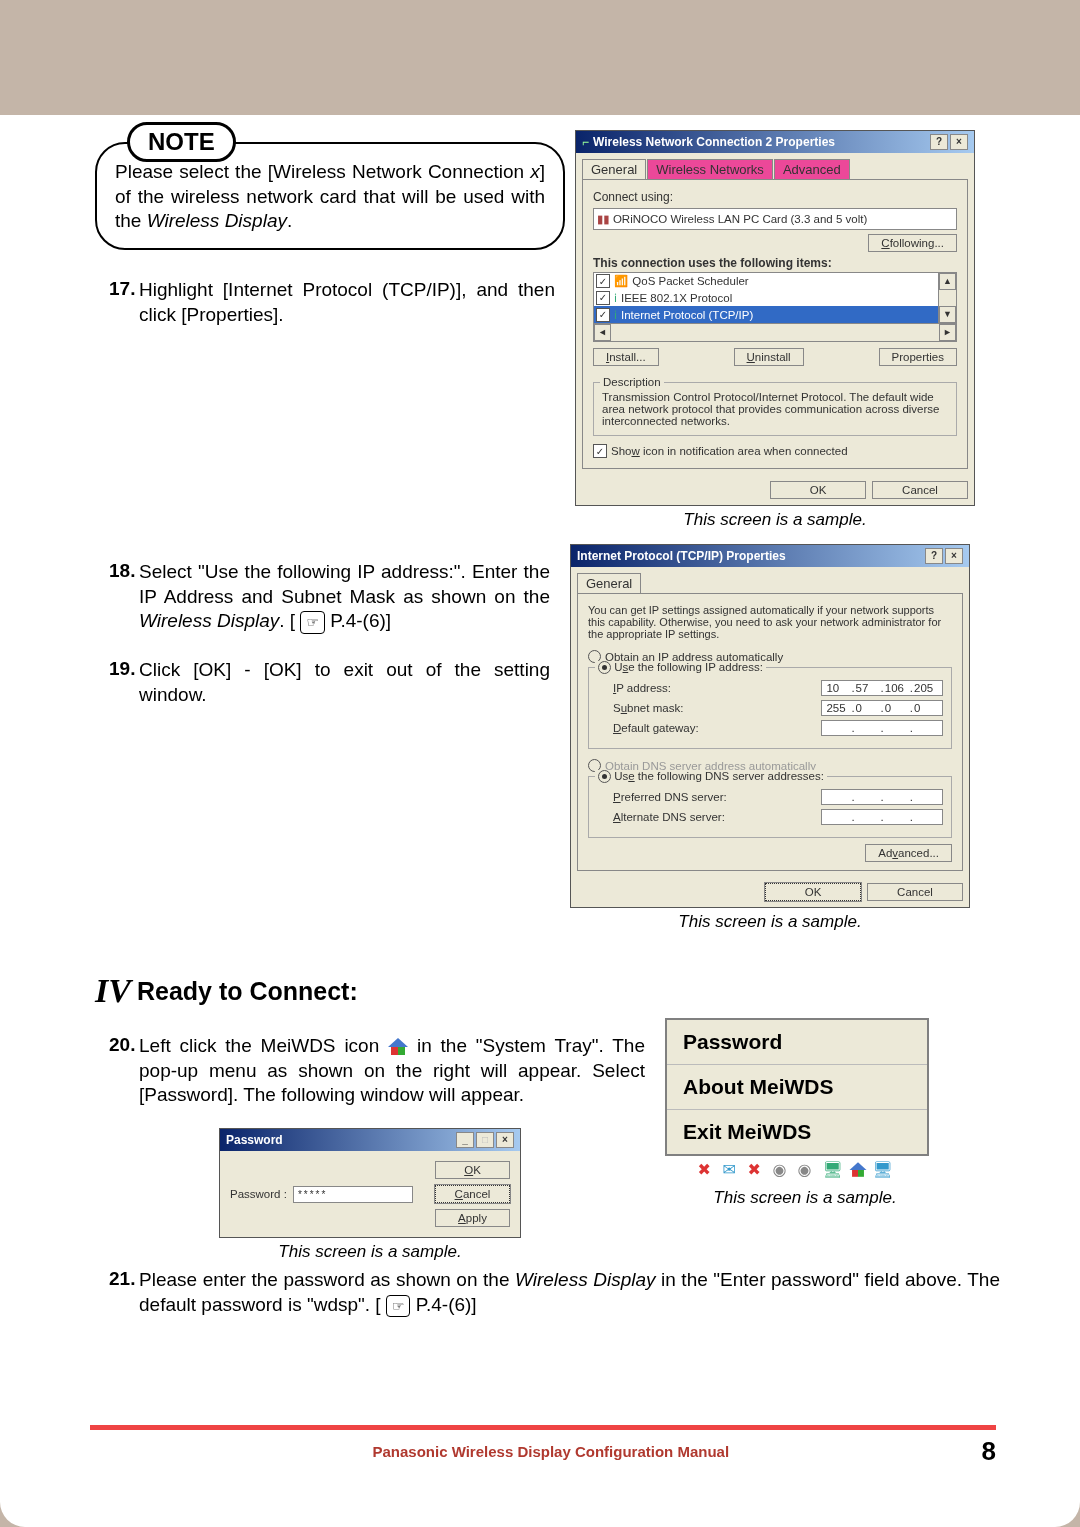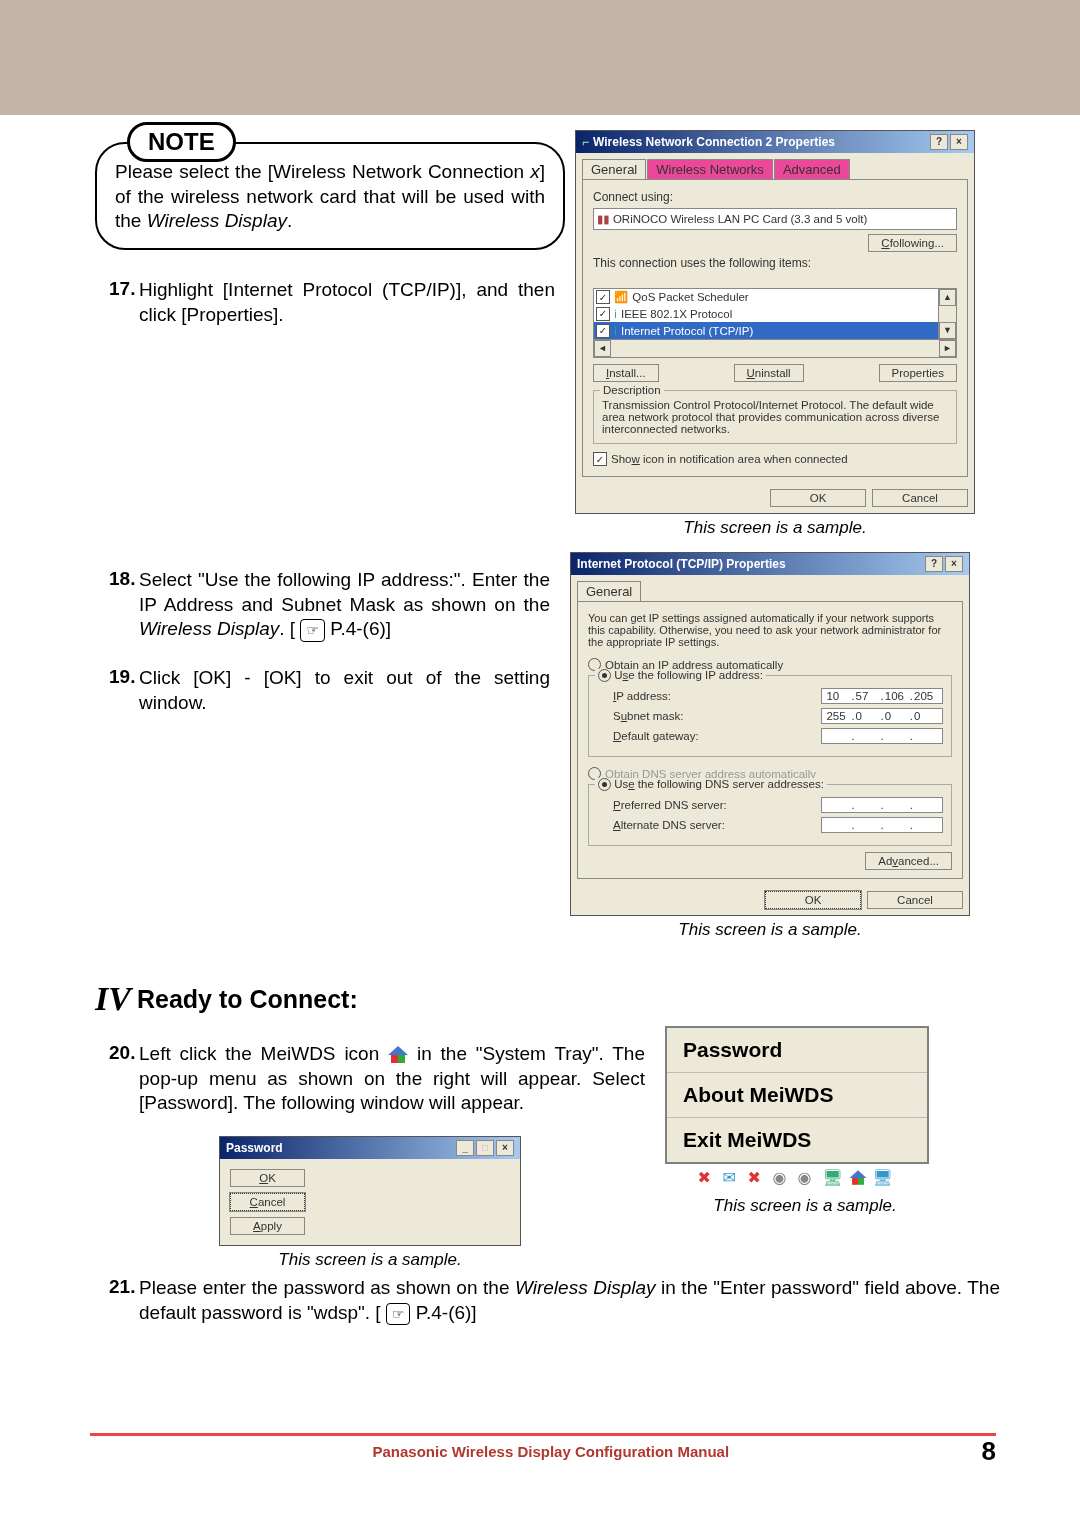--- a/index.html
+++ b/index.html
@@ -9,20 +9,21 @@
     background: #c4b5a8;
     width: 1080px;
   }
   .page {
     background: white;
     margin: 0;
     padding: 0;
     width: 1080px;
     min-height: 1527px;
     position: relative;
+    border-radius: 25px;
   }
   .top-band {
     background: #c4b5a8;
     height: 115px;
   }
   .content {
     padding: 15px 80px 0 95px;
   }
   .note-box {
     border: 2px solid black;
@@ -162,21 +163,21 @@
     width: 15px; height: 15px; border: 1px solid #888; background: #ece9d8; text-align: center; font-size: 9px; line-height: 15px;
   }
   .listbox-wrap { display: flex; }
   .listbox-inner { flex:1; }
   .vscroll { display: flex; flex-direction: column; justify-content: space-between; background: #ece9d8; border-left: 1px solid #888; }
   .hscroll { display: flex; justify-content: space-between; border-top: 1px solid #888; background: #ece9d8; }
   .btn-row { display: flex; justify-content: space-between; margin-top: 6px; }
   .fieldset {
     border: 1px solid #aaa;
     padding: 8px;
-    margin-top: 8px;
+    margin-top: 16px;
     position: relative;
     font-size: 11.5px;
   }
   .fieldset-label {
     position: absolute; top: -7px; left: 6px; background: #ece9d8; padding: 0 3px;
   }
   .checkbox-line { display: flex; align-items: center; gap: 4px; font-size: 11.5px; margin-top: 8px; }
   .dialog-footer { display: flex; justify-content: flex-end; gap: 6px; padding: 6px; }
 
   .ip-box {
@@ -249,21 +250,22 @@
     background: linear-gradient(to right, #d33 50%, #3a3 50%);
   }
   .home-icon::after {
     content: ""; position: absolute; left: 0; top: 0; border-left: 10px solid transparent; border-right: 10px solid transparent; border-bottom: 9px solid #47c;
   }
   .footer {
     position: absolute;
     bottom: 60px;
     left: 90px;
     right: 84px;
-    border-top: 3px solid #ef4444;
+    border-top: 5px solid #ef4444;
+    padding-top: 6px;
     display: flex;
     justify-content: space-between;
     align-items: center;
     margin-top: 44px;
   }
   .footer-text {
     color: #b0392f;
     font-weight: bold;
     font-size: 15px;
     flex: 1;
@@ -318,21 +320,21 @@
           </div>
           <div class="dialog-body">
             <div style="margin-bottom:4px;">Connect using:</div>
             <div class="field-input">
               <span style="color:#a44;">▮▮</span>
               <span>ORiNOCO Wireless LAN PC Card (3.3 and 5 volt)</span>
             </div>
             <div style="text-align:right;margin-top:6px;">
               <span class="btn"><span class="u">C</span><span>following...</span></span>
             </div>
-            <div style="margin-top:6px;margin-bottom:18px;">This connection uses the following items:</div>
+            <div style="margin-top:6px;margin-bottom:2px;font-weight:bold;">This connection uses the following items:</div>
             <div class="listbox">
               <div class="listbox-wrap">
                 <div class="listbox-inner">
                   <div class="listbox-row">
                       <span class="cb">✓</span>
                       <span>📶</span>
                       <span>QoS Packet Scheduler</span>
                     </div>
                   <div class="listbox-row">
                       <span class="cb">✓</span>
@@ -510,20 +512,24 @@
         <div class="dialog pwd-dialog">
           <div class="dialog-title">
             <span>Password</span>
             <span class="title-icons">
               <span class="title-icon">_</span>
               <span class="title-icon" style="color:#bbb;">□</span>
               <span class="title-icon">×</span>
             </span>
           </div>
           <div class="pwd-body">
+            <div class="pwd-left">
+              <span style="font-size:11.5px;">Password :</span>
+              <span class="pwd-input">*****</span>
+            </div>
             <div class="pwd-right">
               <span class="btn"><span class="u">O</span>K</span>
               <span class="btn" style="border:1px dotted #333;outline:1px solid #888;"><span class="u">C</span>ancel</span>
               <span class="btn"><span class="u">A</span>pply</span>
             </div>
           </div>
         </div>
         <div class="sample-label">This screen is a sample.</div>
       </div>
 

